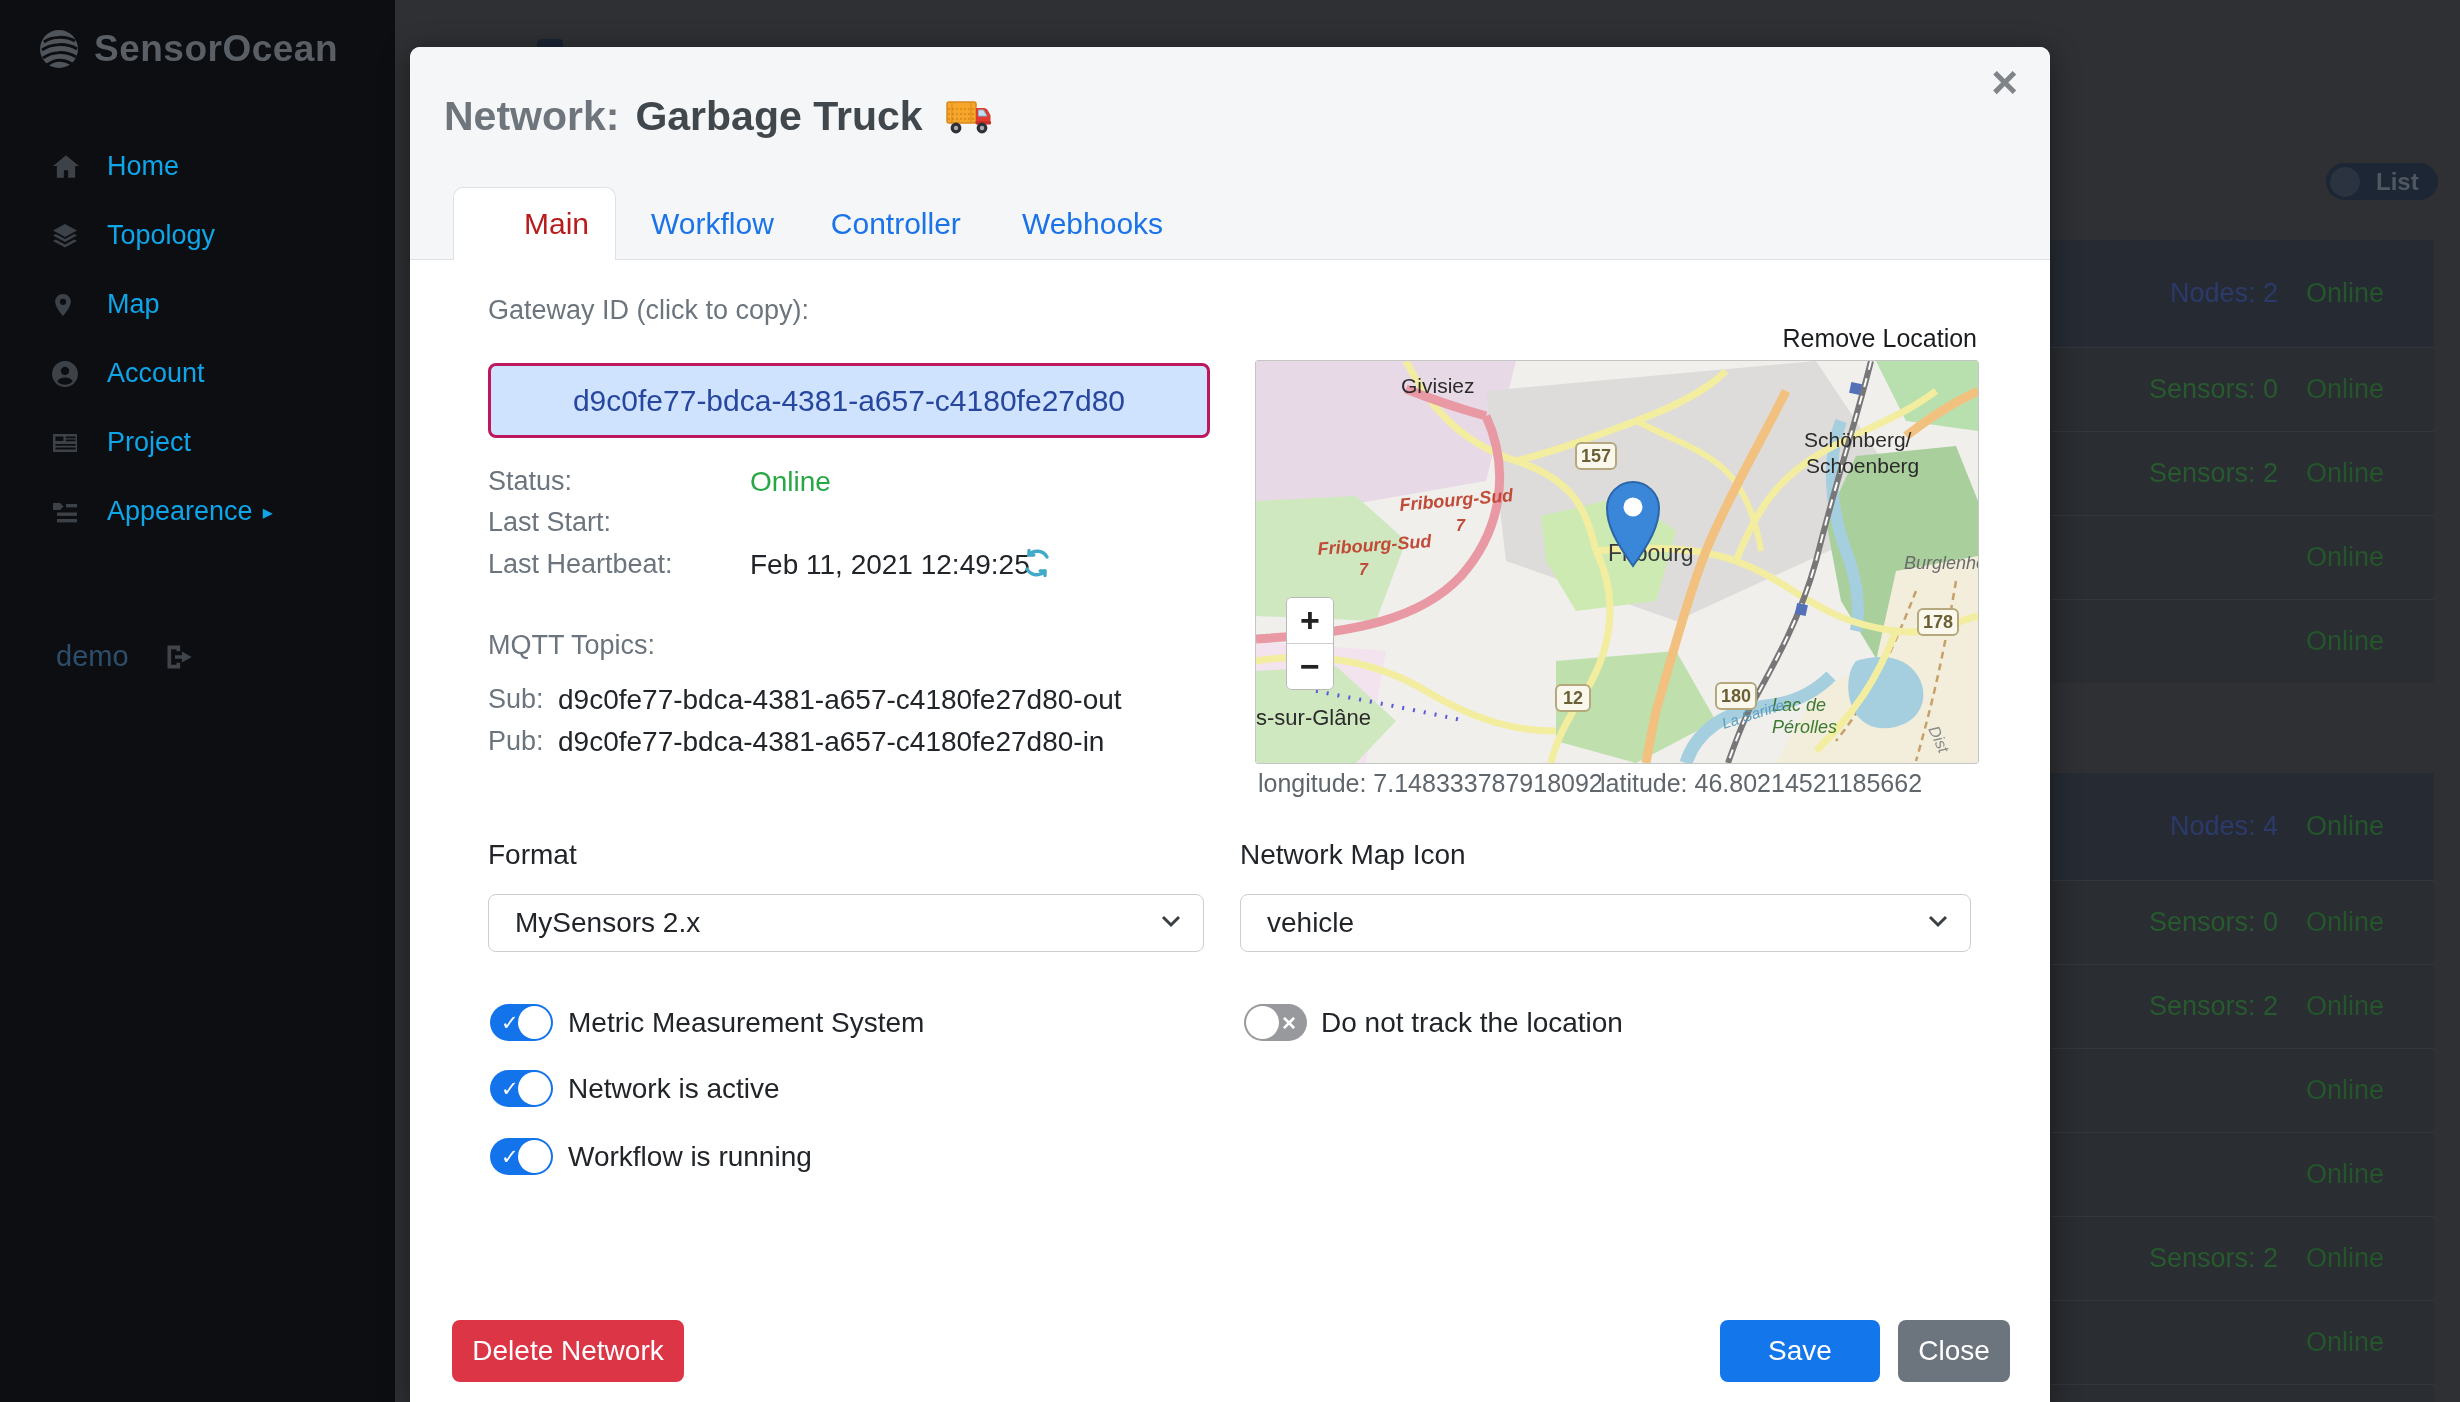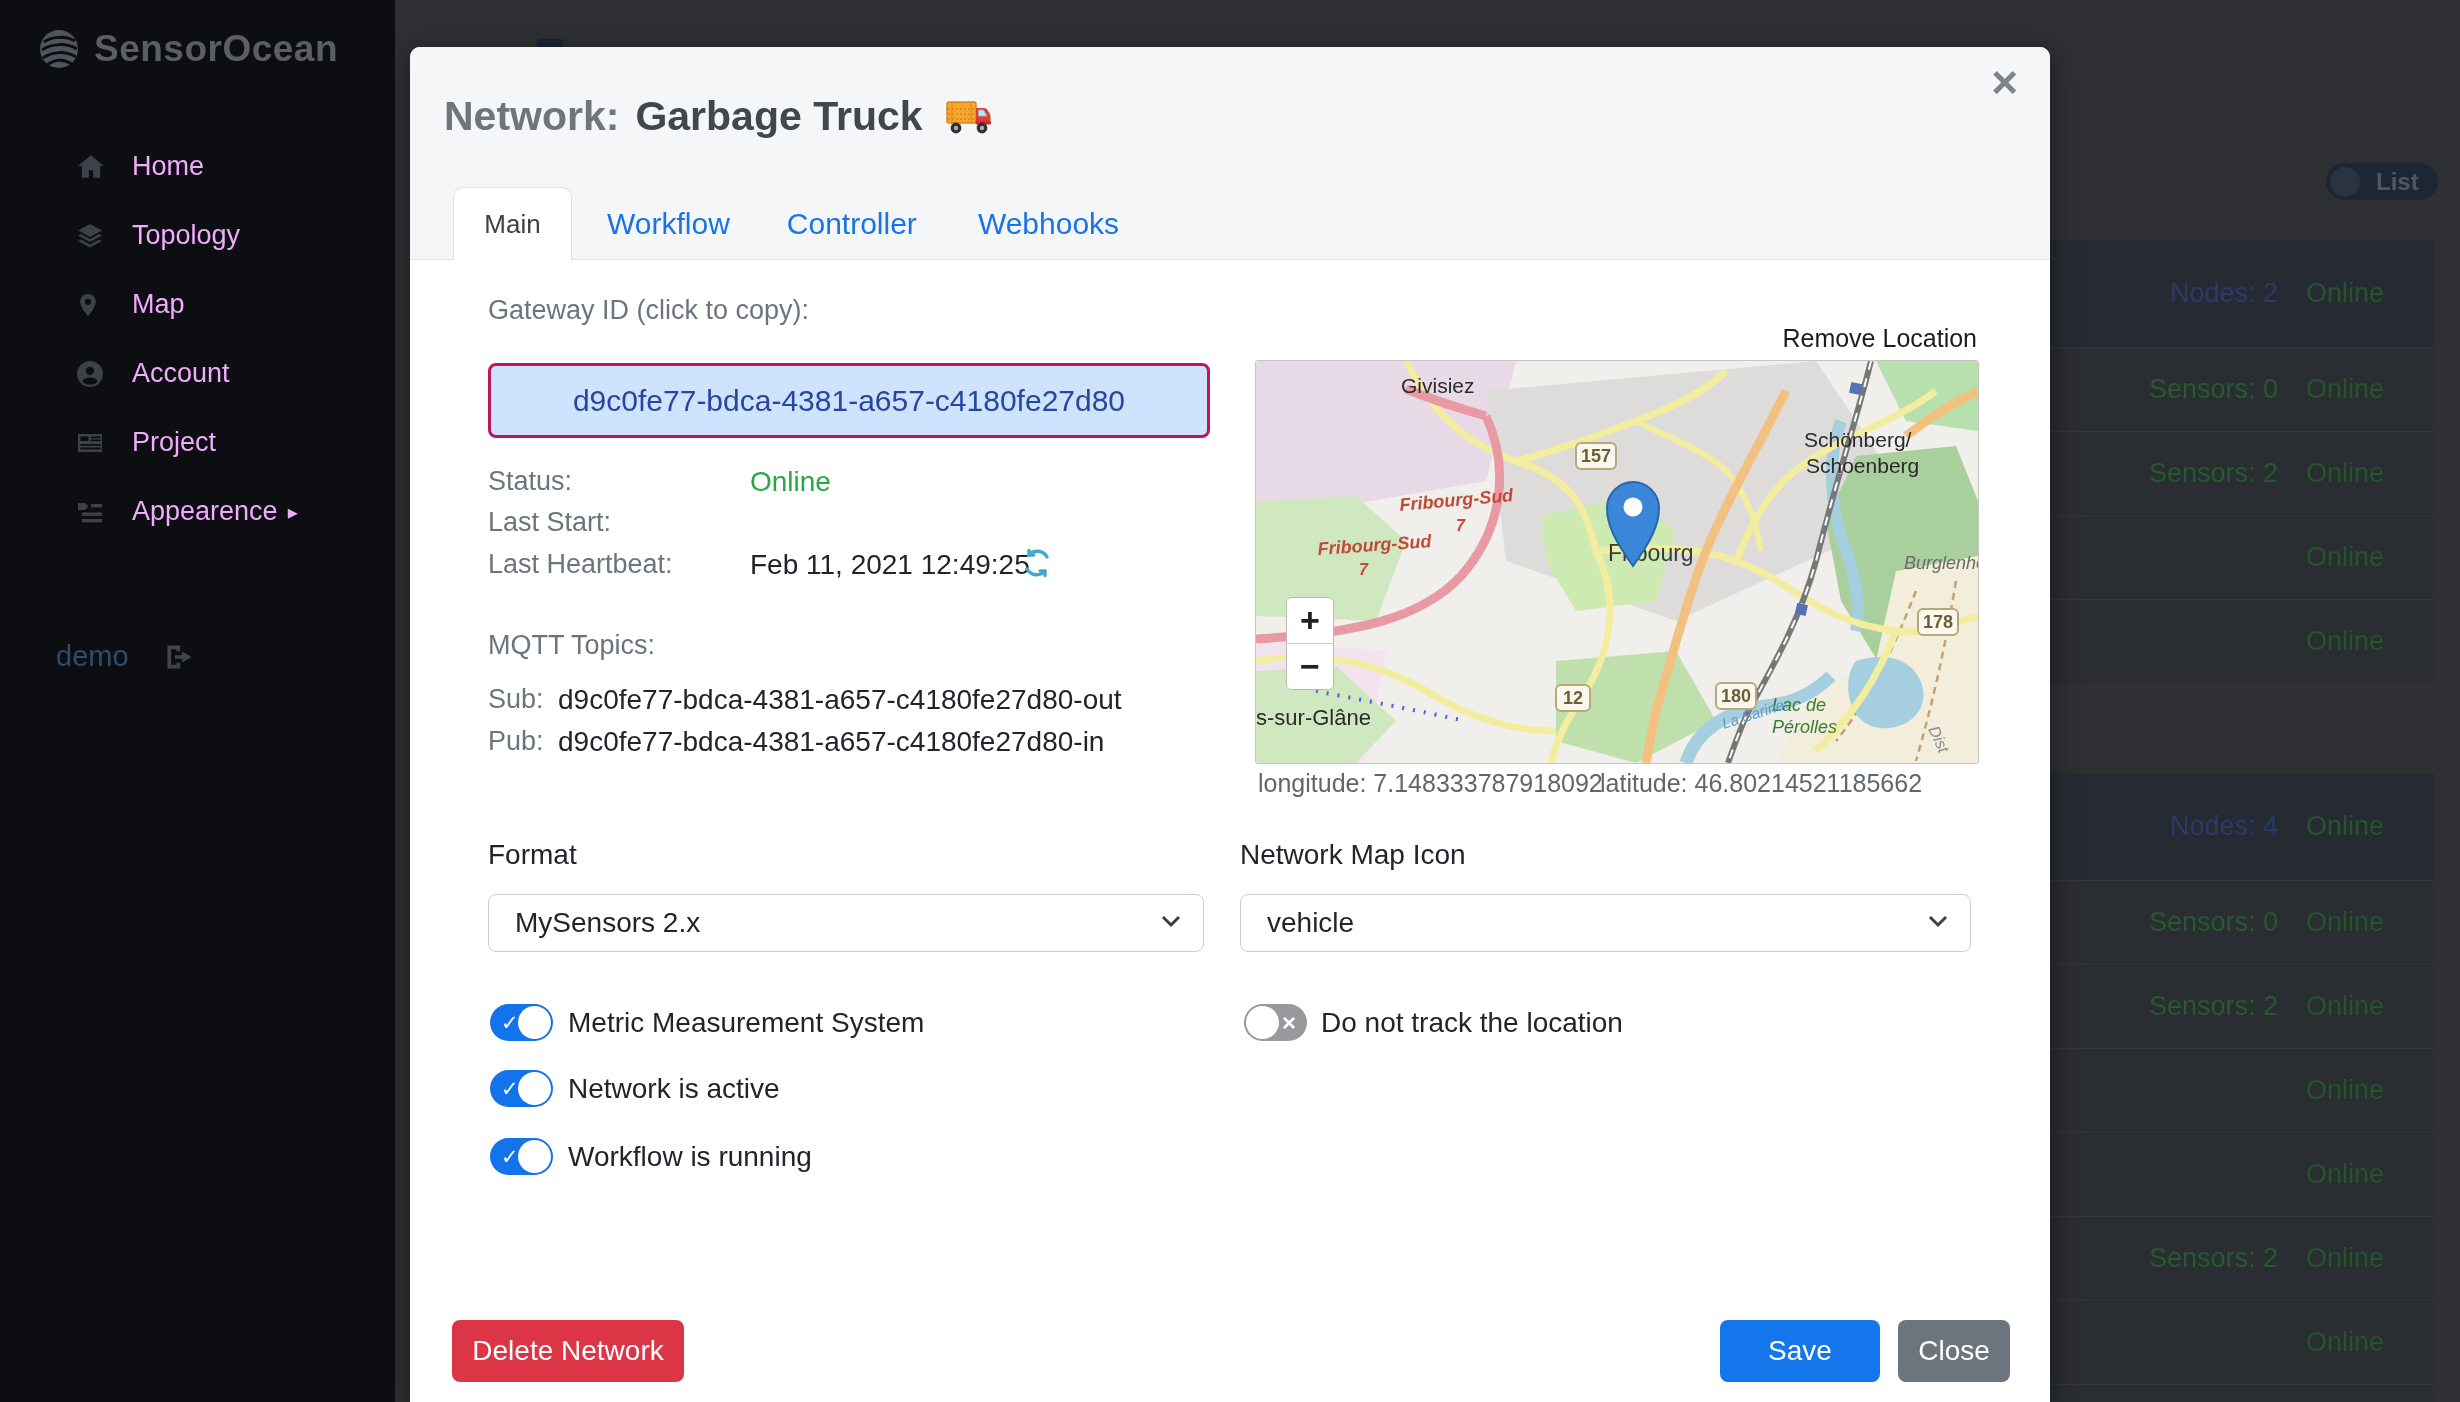--- a/index.html
+++ b/index.html
@@ -2,21 +2,21 @@
 <html><head>
 <meta charset="utf-8">
 <style>
   html,body{margin:0;padding:0;background:#2e3033;font-family:"Liberation Sans","DejaVu Sans",sans-serif;}
   .stage{position:relative;width:2460px;height:1402px;overflow:hidden;background:#2e3033;}
   
   .sidebar{position:absolute;left:0;top:0;width:395px;height:1402px;background:#0d0e11;}
   .brand{position:absolute;left:38px;top:28px;display:flex;align-items:center;gap:14px;}
   .brand-text{font-size:37px;font-weight:bold;color:#5a5f66;letter-spacing:.5px;}
   .nav{position:absolute;left:0;top:132px;width:100%;}
-  .nav-item{display:flex;align-items:center;height:69px;padding-left:76px;color:#f0abfc;font-size:27px;cursor:pointer;}
+  .nav-item{display:flex;align-items:center;height:69px;padding-left:51px;color:#0ea5e9;font-size:27px;cursor:pointer;}
   .nav-item .ic{width:34px;height:30px;margin-right:22px;display:flex;align-items:center;}
   .nav-caret{margin-left:10px;font-size:20px;}
   .side-foot{position:absolute;left:56px;top:640px;display:flex;align-items:center;gap:34px;}
   .demo-link{color:#2d4e6b;font-size:29px;cursor:pointer;}
   
   .nub{position:absolute;left:537px;top:39px;width:26px;height:9px;background:#1b2436;border-radius:4px 4px 0 0;}
   .list-toggle{position:absolute;left:2326px;top:163px;width:112px;height:37px;border-radius:19px;background:#1d2634;display:flex;align-items:center;cursor:pointer;}
   .list-toggle .knob{width:30px;height:30px;border-radius:50%;background:#2b3340;margin-left:4px;}
   .list-toggle .lbl{color:#4f5761;font-size:24px;font-weight:bold;margin-left:16px;}
   .net-list{position:absolute;left:2050px;top:240px;width:384px;}
@@ -28,21 +28,21 @@
   .group-gap{height:90px;background:#2e3033;}
   
   .modal{position:absolute;left:410px;top:47px;width:1640px;height:1356px;background:#fff;border-radius:10px 10px 0 0;box-shadow:0 6px 30px rgba(0,0,0,.45);}
   .m-header{position:absolute;left:0;top:0;width:100%;height:212px;background:#f5f6f7;border-radius:10px 10px 0 0;border-bottom:1px solid #dee2e6;}
   .m-title{position:absolute;left:34px;top:46px;display:flex;align-items:center;font-size:41px;font-weight:bold;}
   .m-title .pre{color:#6e757c;margin-right:16px;}
   .m-title .name{color:#40474d;}
   .m-title .truck{margin-left:22px;}
   .m-close{position:absolute;right:32px;top:12px;font-size:46px;font-weight:bold;color:#7f8488;cursor:pointer;line-height:1;}
   .tabs{position:absolute;left:43px;bottom:-1px;display:flex;align-items:flex-end;height:73px;}
-  .tab-active{width:117px;height:72px;background:#fff;border:1px solid #dee2e6;border-bottom:none;border-radius:10px 10px 0 0;display:flex;align-items:center;justify-content:center;font-size:26px;color:#404040;position:relative;z-index:2;cursor:pointer;}
+  .tab-active{width:117px;height:72px;background:#fff;border:1px solid #dee2e6;border-bottom:none;border-radius:10px 10px 0 0;display:flex;align-items:center;justify-content:center;font-size:30px;color:#b91c1c;position:relative;z-index:2;cursor:pointer;padding-left:44px;}
   .tab-link{font-size:30px;color:#1a73e8;line-height:72px;cursor:pointer;}
   .tab-link.t1{margin-left:35px;}
   .tab-link.t2{margin-left:57px;}
   .tab-link.t3{margin-left:61px;}
   
   .glabel{position:absolute;font-size:27px;color:#6c757d;line-height:27px;}
   .id-box{position:absolute;left:78px;top:316px;width:716px;height:69px;background:#cfe3ff;border:3px solid #be185d;border-radius:8px;display:flex;align-items:center;justify-content:center;font-size:30px;color:#27479e;cursor:pointer;}
   .val{position:absolute;font-size:28px;color:#212529;line-height:28px;}
   .green{color:#28a745;}
   .refresh{position:absolute;left:612px;top:501px;cursor:pointer;}

